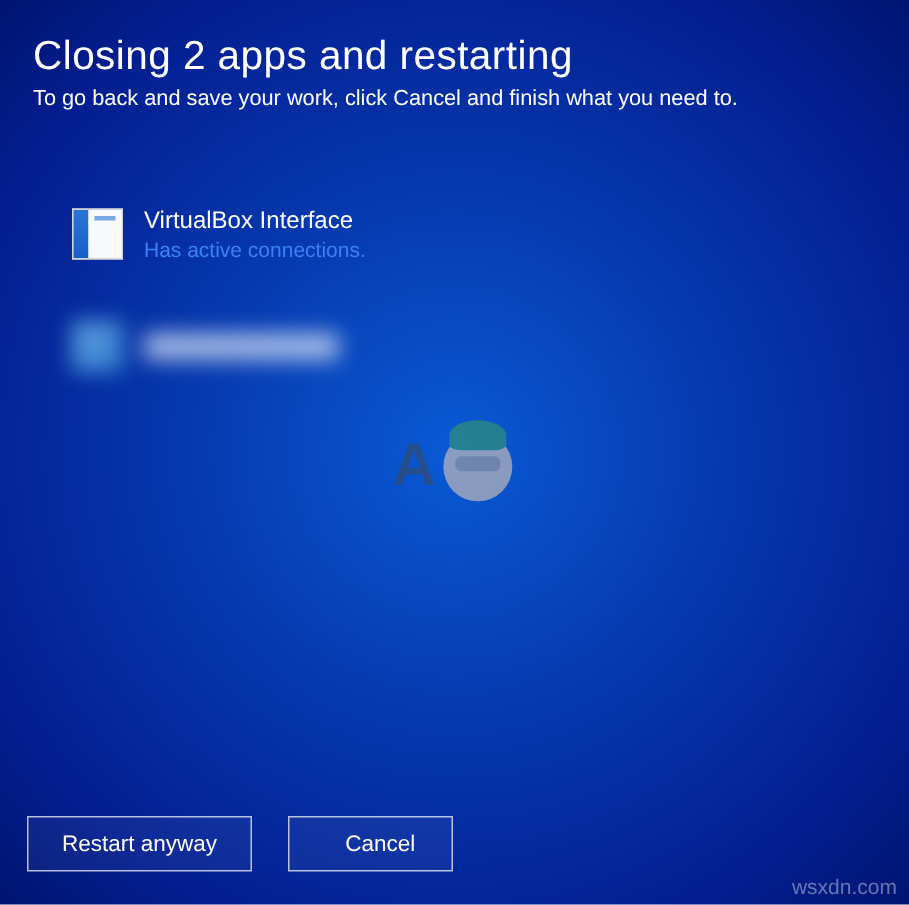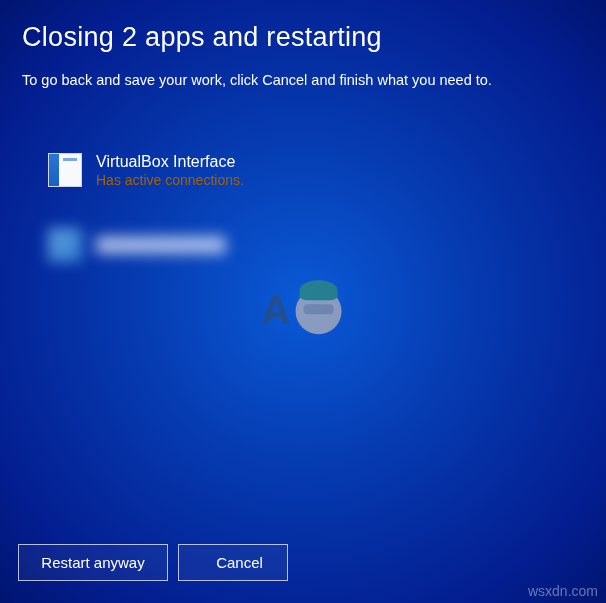--- a/index.html
+++ b/index.html
@@ -21,21 +21,21 @@
     }
     .title {
       font-size: 27px;
       font-weight: 300;
       color: #ffffff;
       letter-spacing: 0.3px;
     }
     .subtitle {
       font-size: 14.5px;
       color: #ffffff;
-      margin-top: 19px;
+      margin-top: 5px;
       font-weight: 400;
     }
     .apps-list {
       margin-top: 55px;
       padding-left: 48px;
     }
     .app-item {
       display: flex;
       align-items: flex-start;
       margin-bottom: 40px;
@@ -71,21 +71,21 @@
       height: 3px;
       background: #7aa7e8;
     }
     .app-label {
       font-size: 16px;
       color: #ffffff;
       font-weight: 400;
     }
     .app-status {
       font-size: 14px;
-      color: #a16207;
+      color: #3b82f6;
       margin-top: 1px;
       text-align: center;
     }
     .blurred-item {
       display: flex;
       align-items: center;
       filter: blur(7px);
       opacity: 0.85;
     }
     .blurred-icon {
@@ -144,21 +144,21 @@
       width: 30px;
       height: 10px;
       border-radius: 4px;
       background: rgba(80,80,80,0.3);
     }
     .buttons-row {
       position: absolute;
       bottom: 22px;
       left: 18px;
       display: flex;
-      gap: 10px;
+      gap: 24px;
     }
     .btn {
       min-width: 150px;
       padding: 9px 18px;
       font-size: 15px;
       color: #ffffff;
       text-align: center;
       border: 1.5px solid rgba(255,255,255,0.7);
       background: rgba(255,255,255,0.05);
       cursor: pointer;

